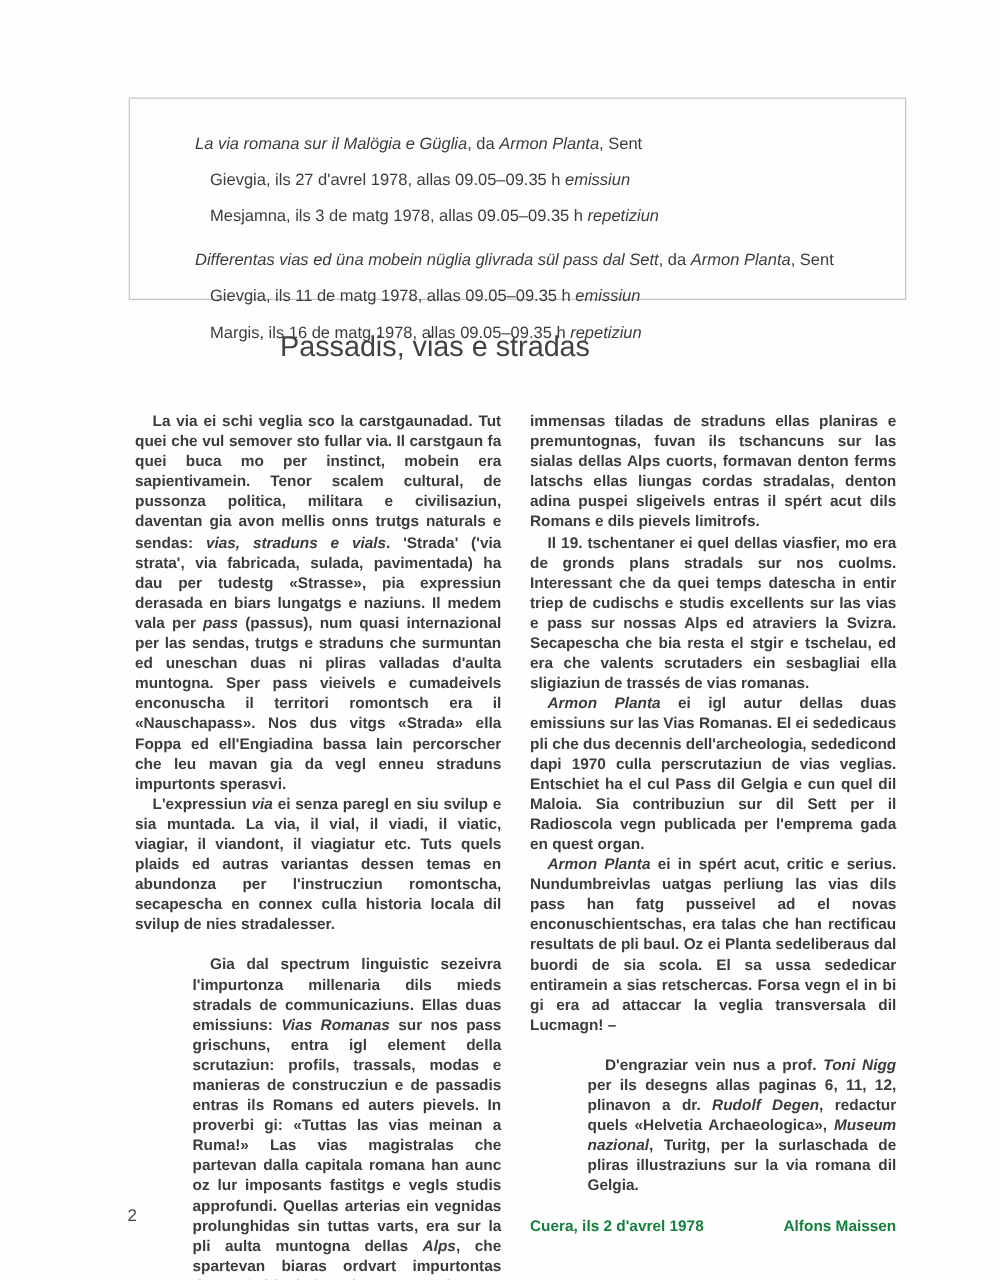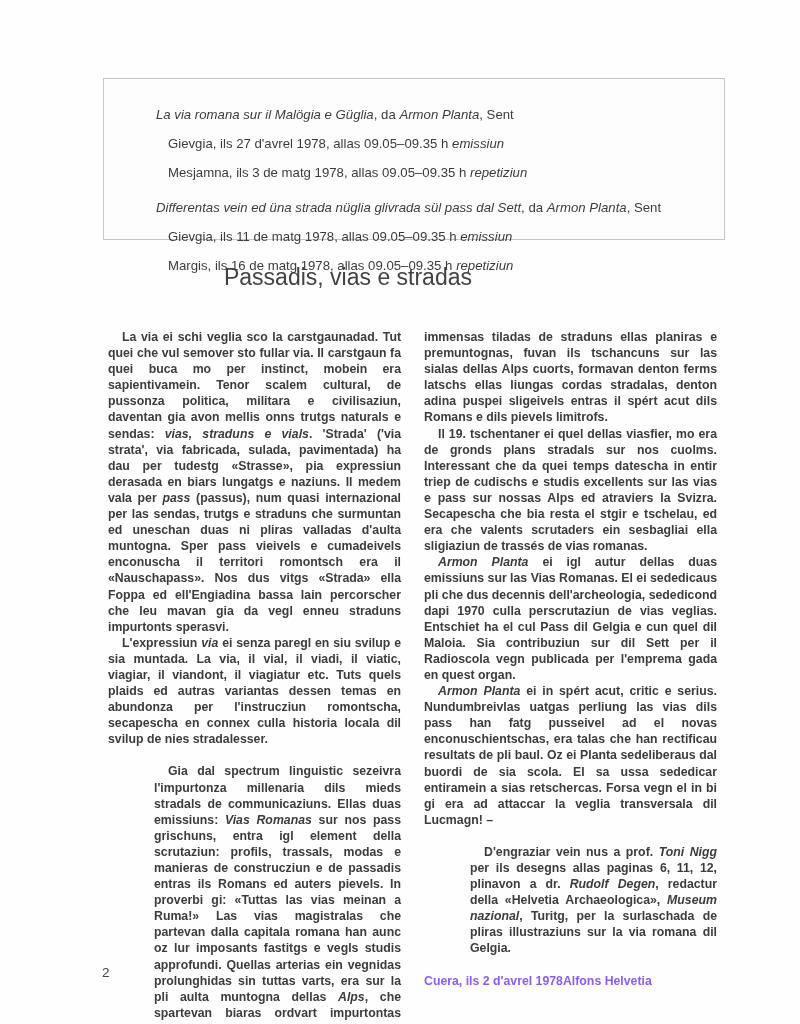--- a/index.html
+++ b/index.html
@@ -52,66 +52,66 @@
     margin: 0;
     font-size: 12.3px;
     line-height: 16.1px;
     text-align: justify;
     color: #3c3c3c;
   }
   p.para.indent { text-indent: 14px; }
   p.para.gap { margin-top: 16px; margin-left: 46px; }
   .colophon {
     display: flex;
-    justify-content: flex-start;
+    justify-content: space-between;
     margin-top: 16px;
     font-size: 12.3px;
     line-height: 16.1px;
-    color: #8b5cf6;
+    color: #15803d;
   }
   .pagenum {
     position: absolute;
     left: 102px; top: 965px;
     font-size: 13.5px;
     color: #444444;
   }
   i { font-style: italic; }
 </style>
 </head>
 <body>
 
 <div class="page">
 
   <div class="notice-box" id="hbox">
       <div class="hb-title"><i>La via romana sur il Malögia e Güglia</i><span>, da </span><i>Armon Planta</i><span>, Sent</span></div>
       <div class="hb-sched"><span>Gievgia, ils 27 d'avrel 1978, allas 09.05–09.35 h </span><i>emissiun</i></div>
       <div class="hb-sched"><span>Mesjamna, ils 3 de matg 1978, allas 09.05–09.35 h </span><i>repetiziun</i></div>
-      <div class="hb-title"><i>Differentas vein ed üna strada nüglia glivrada sül pass dal Sett</i><span>, da </span><i>Armon Planta</i><span>, Sent</span></div>
+      <div class="hb-title"><i>Differentas vias ed üna mobein nüglia glivrada sül pass dal Sett</i><span>, da </span><i>Armon Planta</i><span>, Sent</span></div>
       <div class="hb-sched"><span>Gievgia, ils 11 de matg 1978, allas 09.05–09.35 h </span><i>emissiun</i></div>
       <div class="hb-sched"><span>Margis, ils 16 de matg 1978, allas 09.05–09.35 h </span><i>repetiziun</i></div>
     </div>
 
   <div class="article-title">Passadis, vias e stradas</div>
 
   <div class="cols">
     <div class="col" id="col-left">
         <p class="para indent"><span>La via ei schi veglia sco la carstgaunadad. Tut quei che vul semover sto fullar via. Il carstgaun fa quei buca mo per instinct, mobein era sapientivamein. Tenor scalem cultural, de pussonza politica, militara e civilisaziun, daventan gia avon mellis onns trutgs naturals e sendas: </span><i>vias, straduns e vials</i><span>. 'Strada' ('via strata', via fabricada, sulada, pavimentada) ha dau per tudestg «Strasse», pia expressiun derasada en biars lungatgs e naziuns. Il medem vala per </span><i>pass</i><span> (passus), num quasi internazional per las sendas, trutgs e straduns che surmuntan ed uneschan duas ni pliras valladas d'aulta muntogna. Sper pass vieivels e cumadeivels enconuscha il territori romontsch era il «Nauschapass». Nos dus vitgs «Strada» ella Foppa ed ell'Engiadina bassa lain percorscher che leu mavan gia da vegl enneu straduns impurtonts sperasvi.</span></p>
         <p class="para indent"><span>L'expressiun </span><i>via</i><span> ei senza paregl en siu svilup e sia muntada. La via, il vial, il viadi, il viatic, viagiar, il viandont, il viagiatur etc. Tuts quels plaids ed autras variantas dessen temas en abundonza per l'instrucziun romontscha, secapescha en connex culla historia locala dil svilup de nies stradalesser.</span></p>
         <p class="para indent gap"><span>Gia dal spectrum linguistic sezeivra l'impurtonza millenaria dils mieds stradals de communicaziuns. Ellas duas emissiuns: </span><i>Vias Romanas</i><span> sur nos pass grischuns, entra igl element della scrutaziun: profils, trassals, modas e manieras de construcziun e de passadis entras ils Romans ed auters pievels. In proverbi gi: «Tuttas las vias meinan a Ruma!» Las vias magistralas che partevan dalla capitala romana han aunc oz lur imposants fastitgs e vegls studis approfundi. Quellas arterias ein vegnidas prolunghidas sin tuttas varts, era sur la pli aulta muntogna dellas </span><i>Alps</i><span>, che spartevan biaras ordvart impurtontas tiaras el sid ed el nord. En proporziun cun las</span></p>
       </div>
     <div class="col">
       <div id="col-right">
           <p class="para"><span>immensas tiladas de straduns ellas planiras e premuntognas, fuvan ils tschancuns sur las sialas dellas Alps cuorts, formavan denton ferms latschs ellas liungas cordas stradalas, denton adina puspei sligeivels entras il spért acut dils Romans e dils pievels limitrofs.</span></p>
           <p class="para indent"><span>Il 19. tschentaner ei quel dellas viasfier, mo era de gronds plans stradals sur nos cuolms. Interessant che da quei temps datescha in entir triep de cudischs e studis excellents sur las vias e pass sur nossas Alps ed atraviers la Svizra. Secapescha che bia resta el stgir e tschelau, ed era che valents scrutaders ein sesbagliai ella sligiaziun de trassés de vias romanas.</span></p>
           <p class="para indent"><i>Armon Planta</i><span> ei igl autur dellas duas emissiuns sur las Vias Romanas. El ei sededicaus pli che dus decennis dell'archeologia, sededicond dapi 1970 culla perscrutaziun de vias veglias. Entschiet ha el cul Pass dil Gelgia e cun quel dil Maloia. Sia contribuziun sur dil Sett per il Radioscola vegn publicada per l'emprema gada en quest organ.</span></p>
           <p class="para indent"><i>Armon Planta</i><span> ei in spért acut, critic e serius. Nundumbreivlas uatgas perliung las vias dils pass han fatg pusseivel ad el novas enconuschientschas, era talas che han rectificau resultats de pli baul. Oz ei Planta sedeliberaus dal buordi de sia scola. El sa ussa sededicar entiramein a sias retschercas. Forsa vegn el in bi gi era ad attaccar la veglia transversala dil Lucmagn! –</span></p>
-          <p class="para indent gap"><span>D'engraziar vein nus a prof. </span><i>Toni Nigg</i><span> per ils desegns allas paginas 6, 11, 12, plinavon a dr. </span><i>Rudolf Degen</i><span>, redactur della «Helvetia Archaeologica», </span><i>Museum nazional</i><span>, Turitg, per la surlaschada de pliras illustraziuns sur la via romana dil Gelgia.</span></p>
+          <p class="para indent gap"><span>D'engraziar vein nus a prof. </span><i>Toni Nigg</i><span> per ils desegns allas paginas 6, 11, 12, plinavon a dr. </span><i>Rudolf Degen</i><span>, redactur quels «Helvetia Archaeologica», </span><i>Museum nazional</i><span>, Turitg, per la surlaschada de pliras illustraziuns sur la via romana dil Gelgia.</span></p>
         </div>
       <div class="colophon">
         <span>Cuera, ils 2 d'avrel 1978</span>
-        <span>Alfons Helvetia</span>
+        <span>Alfons Maissen</span>
       </div>
     </div>
   </div>
 
   <div class="pagenum">2</div>
 
 </div>
 
 </body></html>

